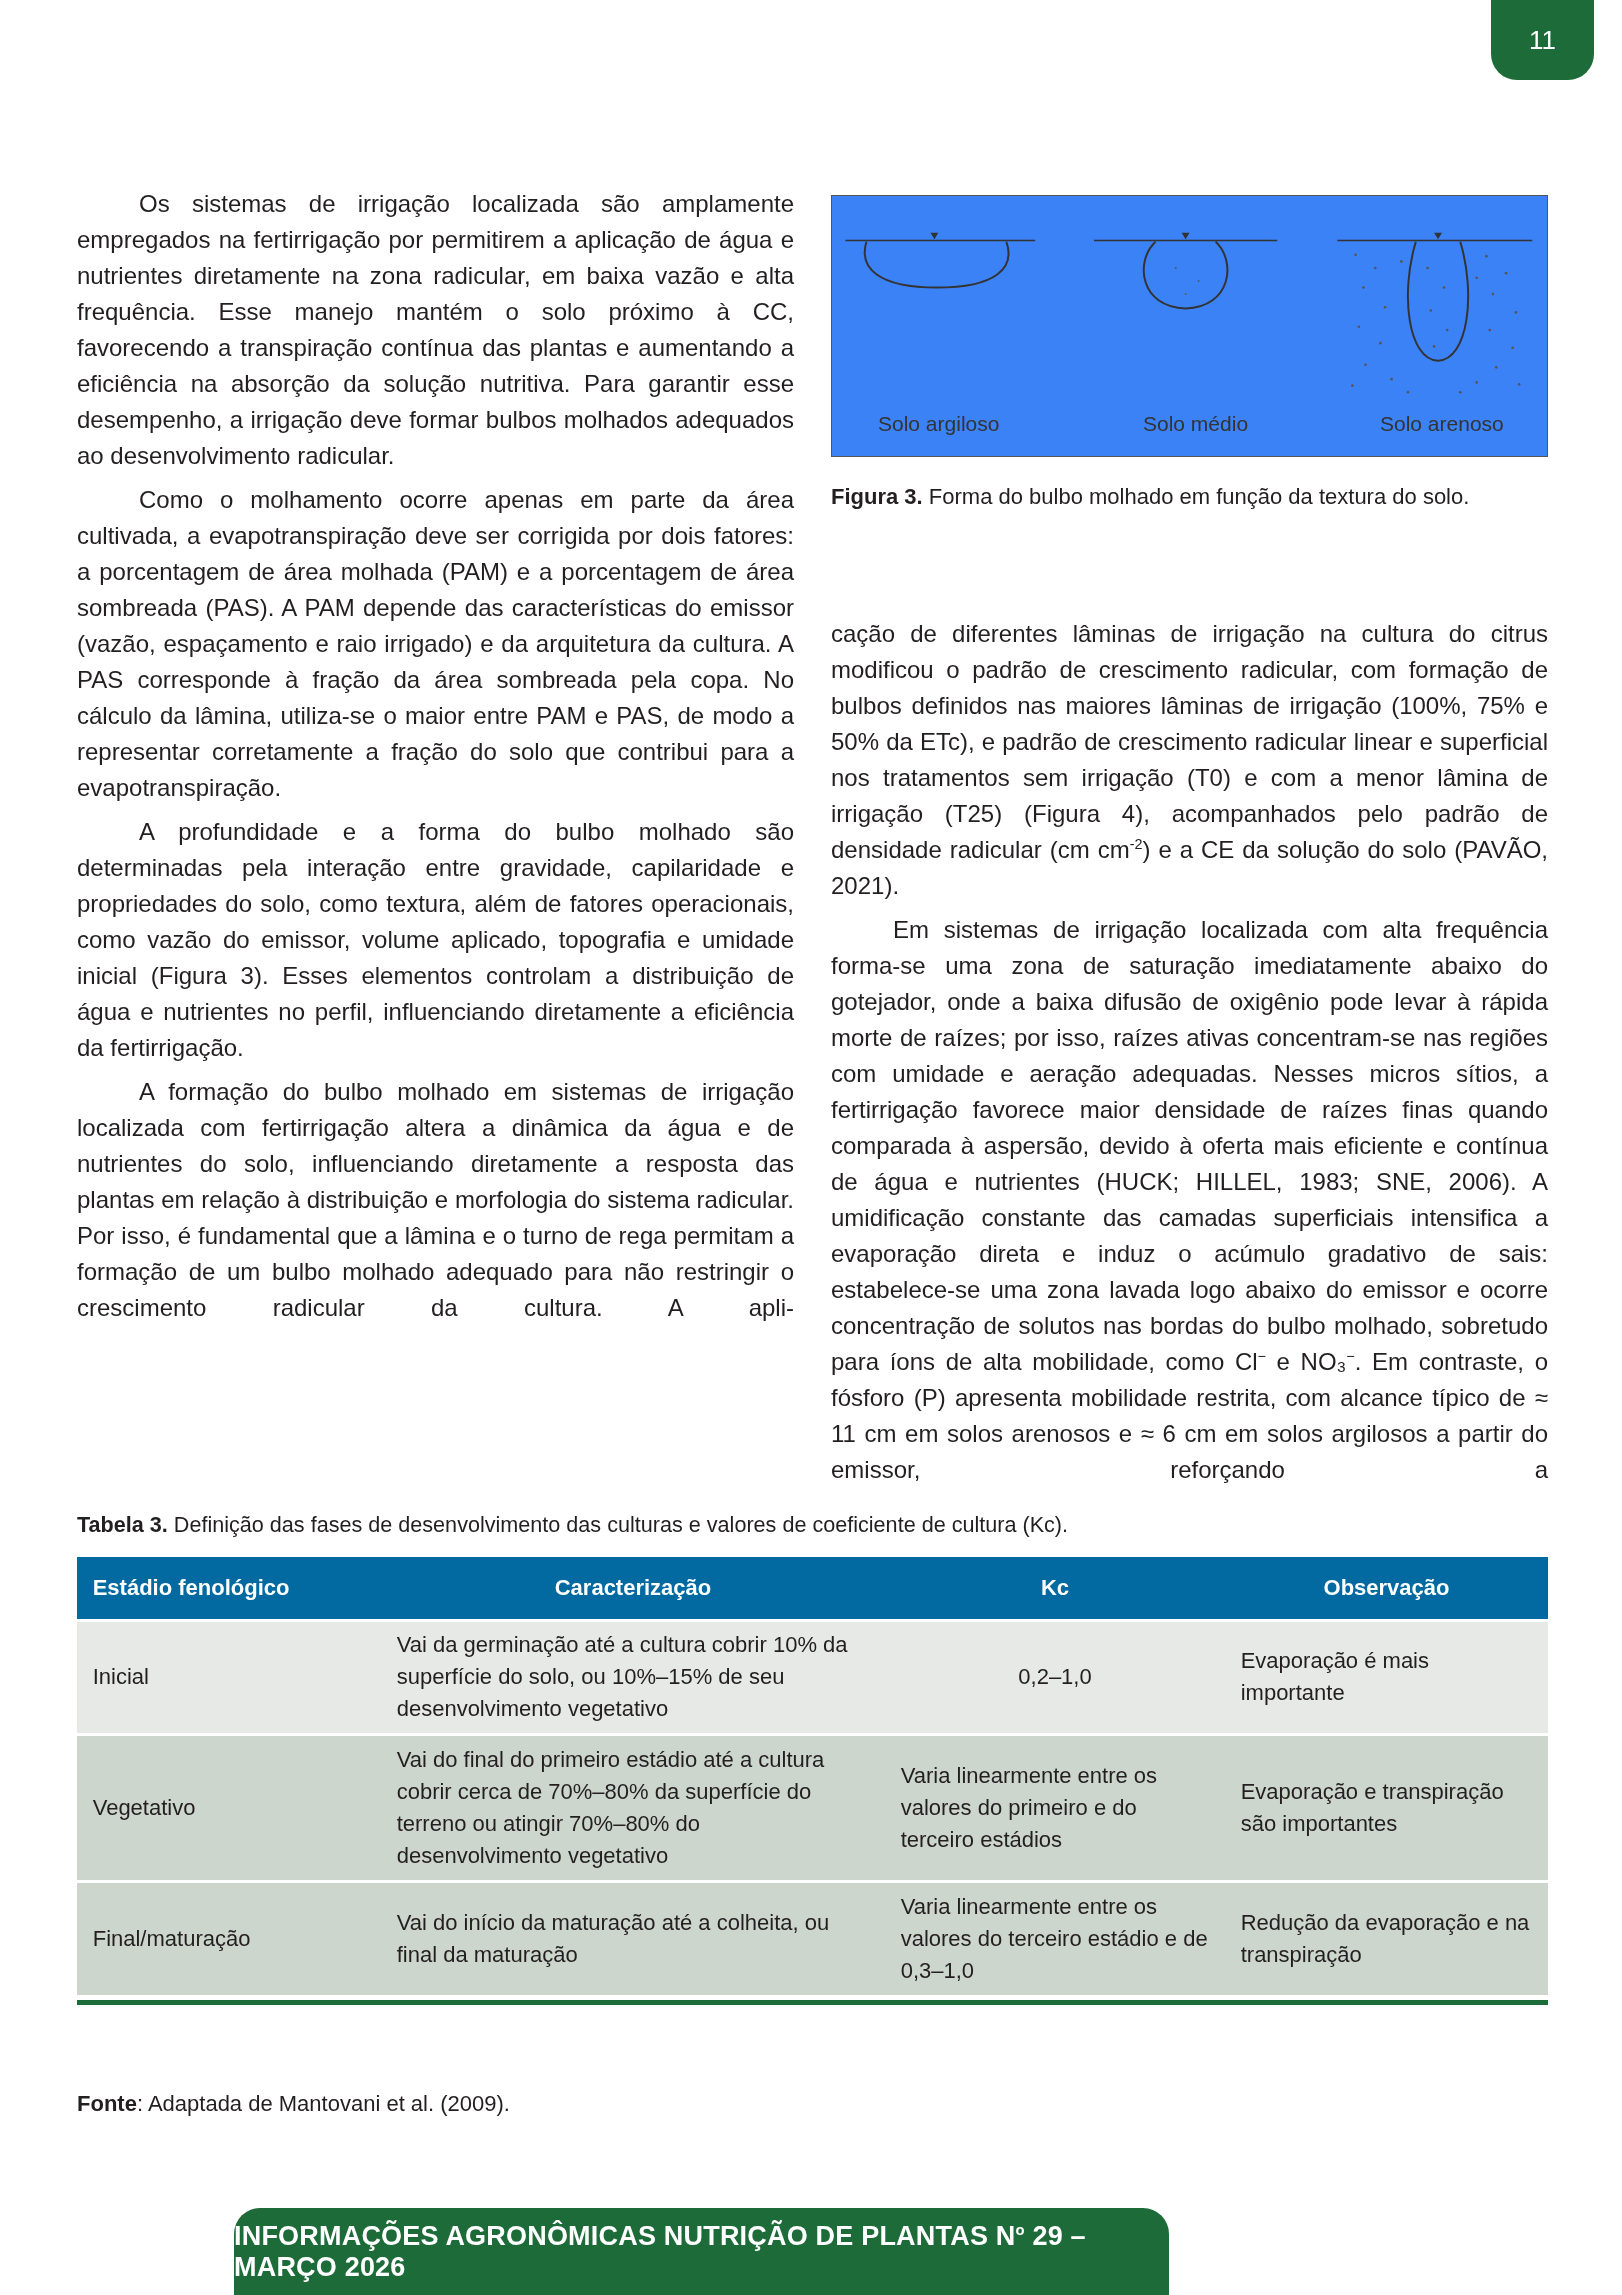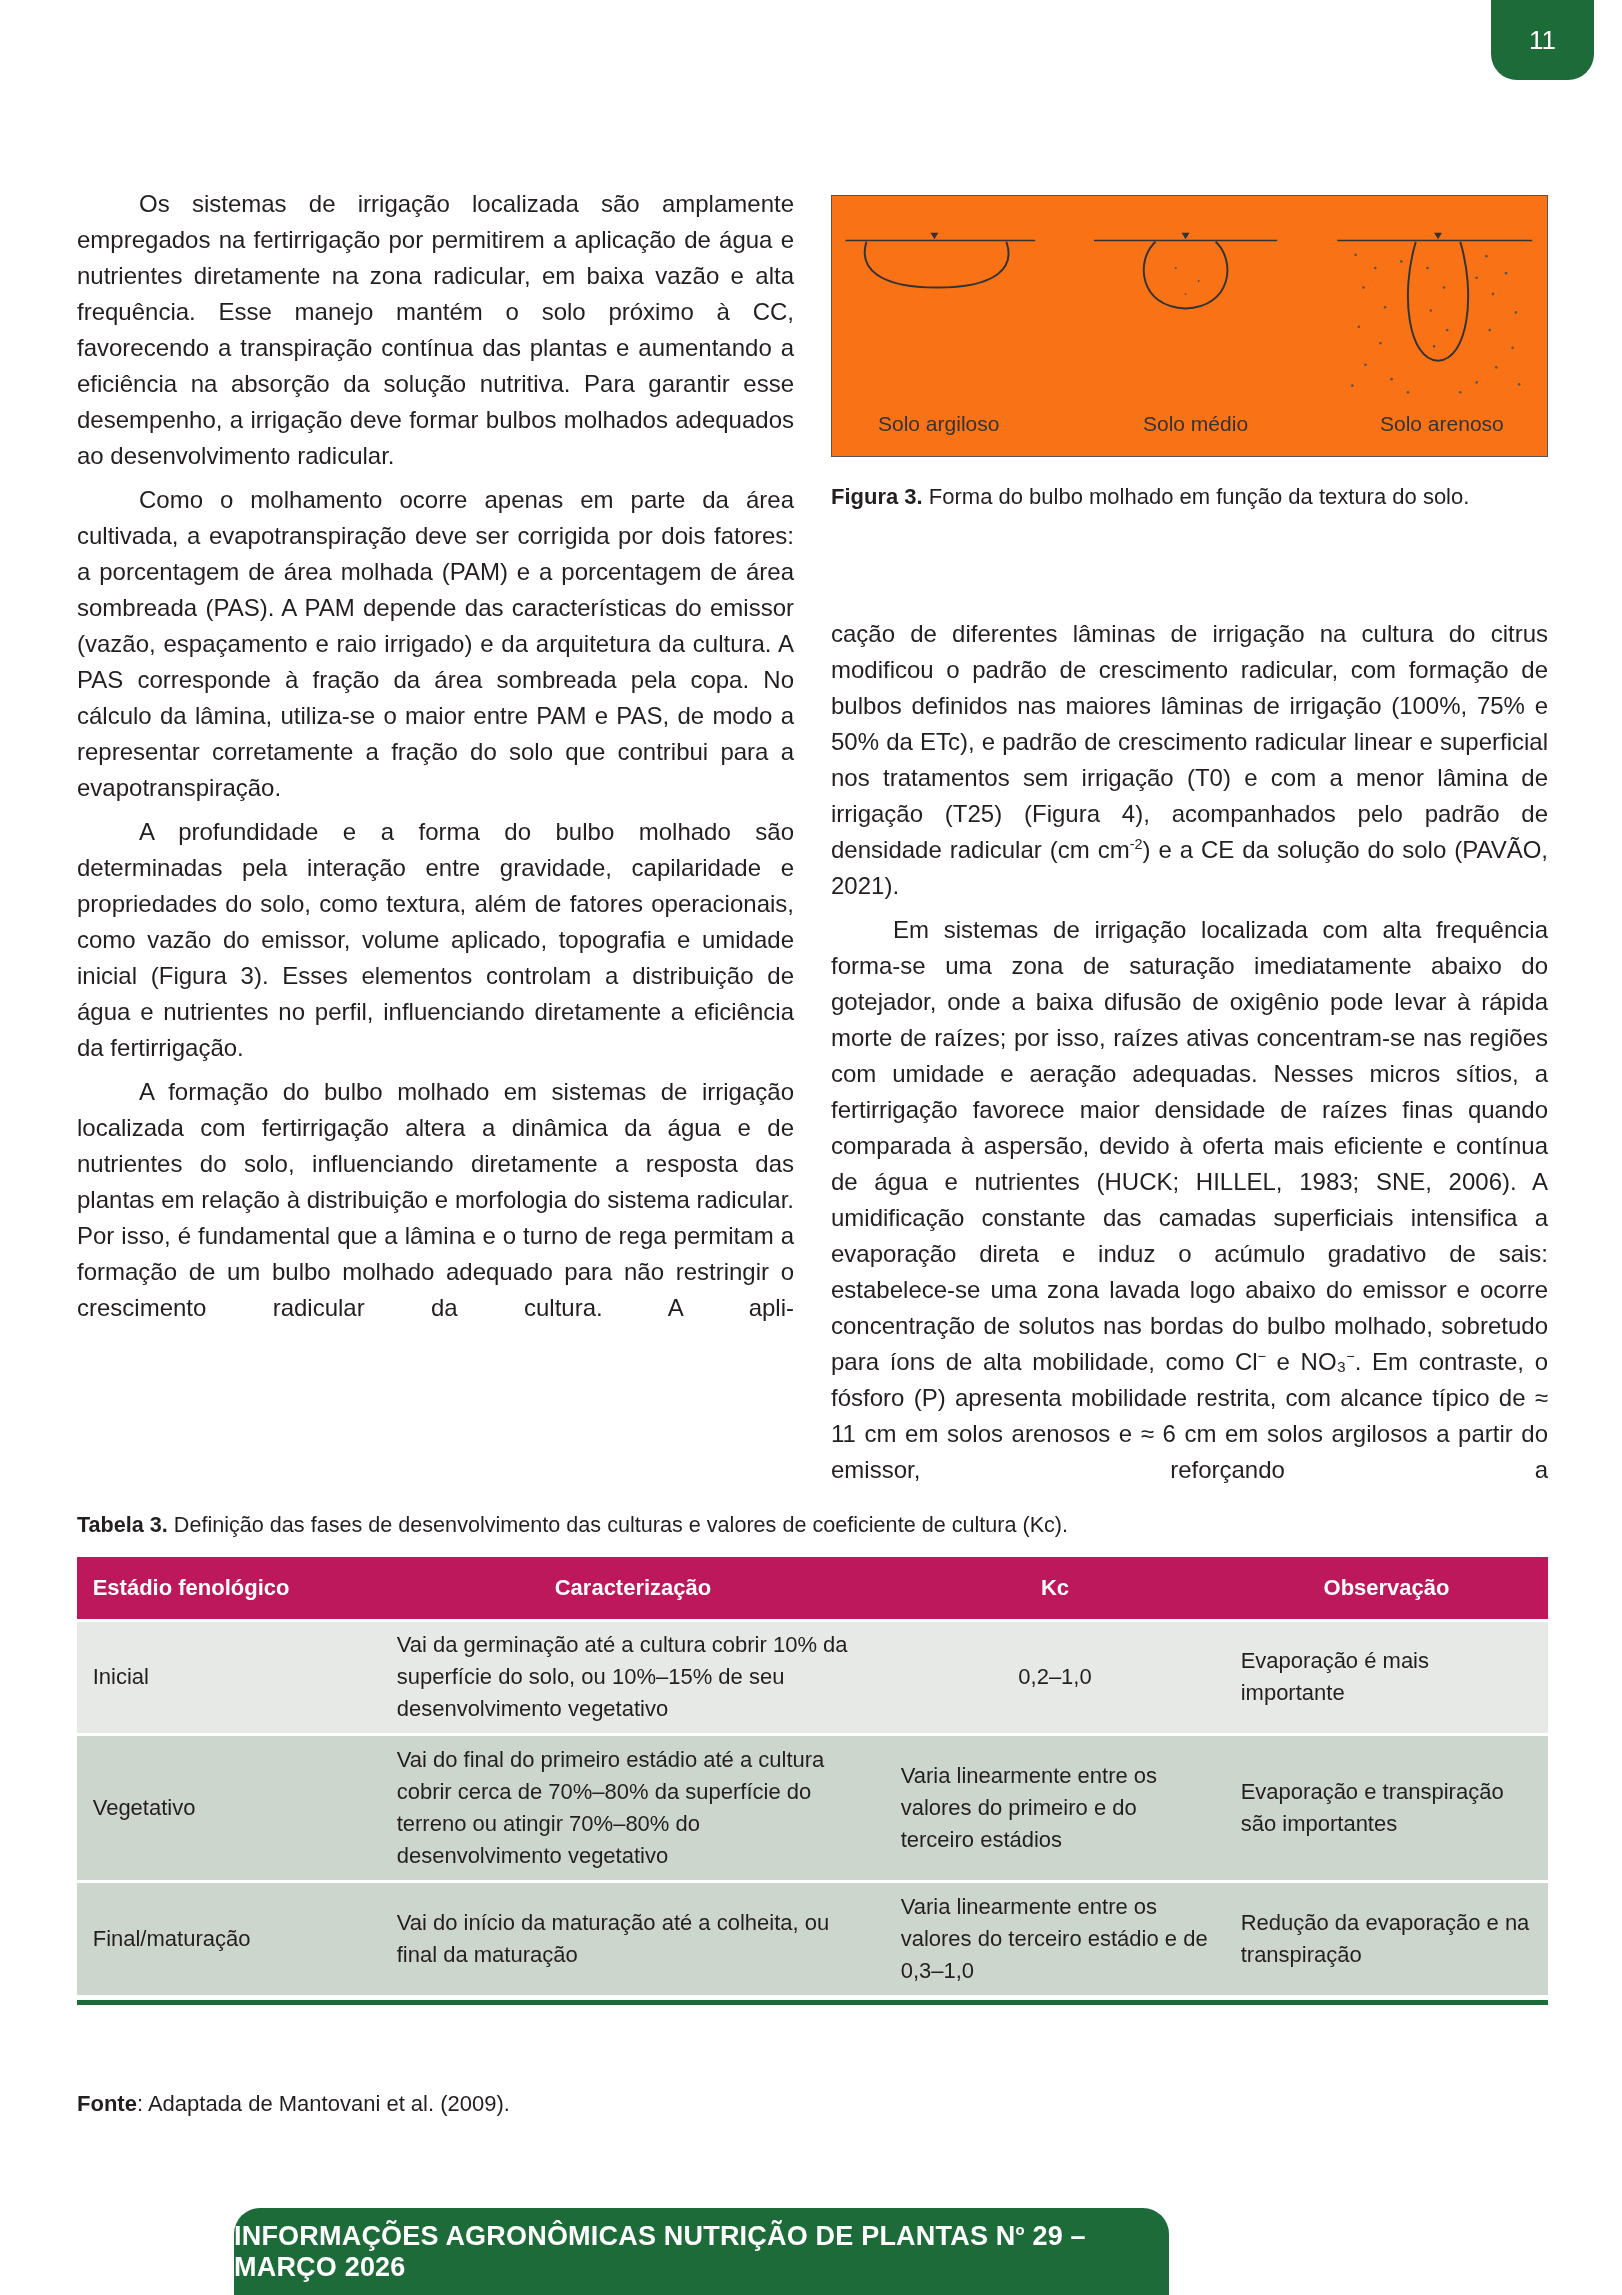--- a/index.html
+++ b/index.html
@@ -15,33 +15,33 @@
   .col { position: absolute; font-size: 24px; line-height: 36px; text-align: justify; }
   .col-left { left: 77px; top: 186px; width: 717px; }
   .col-right { left: 831px; top: 616px; width: 717px; }
   .col p { margin-bottom: 7.9px; }
   .col p.indent { text-indent: 62px; }
   .col p.nolast { text-align-last: justify; }
   sup { font-size: 0.6em; vertical-align: super; line-height: 0; }
 
   .figure-box {
     position: absolute; left: 831px; top: 195px; width: 717px; height: 262px;
-    border: 1.3px solid #555; background: #f97316;
+    border: 1.3px solid #555; background: #3b82f6;
   }
   .figure-box svg { display: block; }
   .fig-label { position: absolute; font-size: 21px; color: #333; top: 216px; }
 
   .fig-caption { position: absolute; left: 831px; top: 480px; width: 717px; font-size: 22px; line-height: 34px; }
   .fig-caption b { font-weight: bold; }
 
   .table-caption { position: absolute; left: 77px; top: 1512px; font-size: 21.6px; }
   .table-wrap { position: absolute; left: 77px; top: 1557px; width: 1471px; }
   table { width: 100%; border-collapse: collapse; font-size: 22px; line-height: 32px; }
   thead th {
-    background: #be185d; color: #fff; font-weight: bold; height: 63px;
+    background: #0369a1; color: #fff; font-weight: bold; height: 63px;
     text-align: center; padding: 0 15.7px;
   }
   thead th.first { text-align: left; }
   tbody td { padding: 7.9px 15.7px; vertical-align: middle; border-top: 3.3px solid #ffffff; }
   tbody tr.odd td { background: #e6e9e5; }
   tbody tr.even td { background: #cdd6cc; }
   td.center { text-align: center; }
   .table-bottom { height: 5.2px; background: #1e6b3a; margin-top: 5.2px; }
 
   .table-source { position: absolute; left: 77px; top: 2091px; font-size: 22px; }

